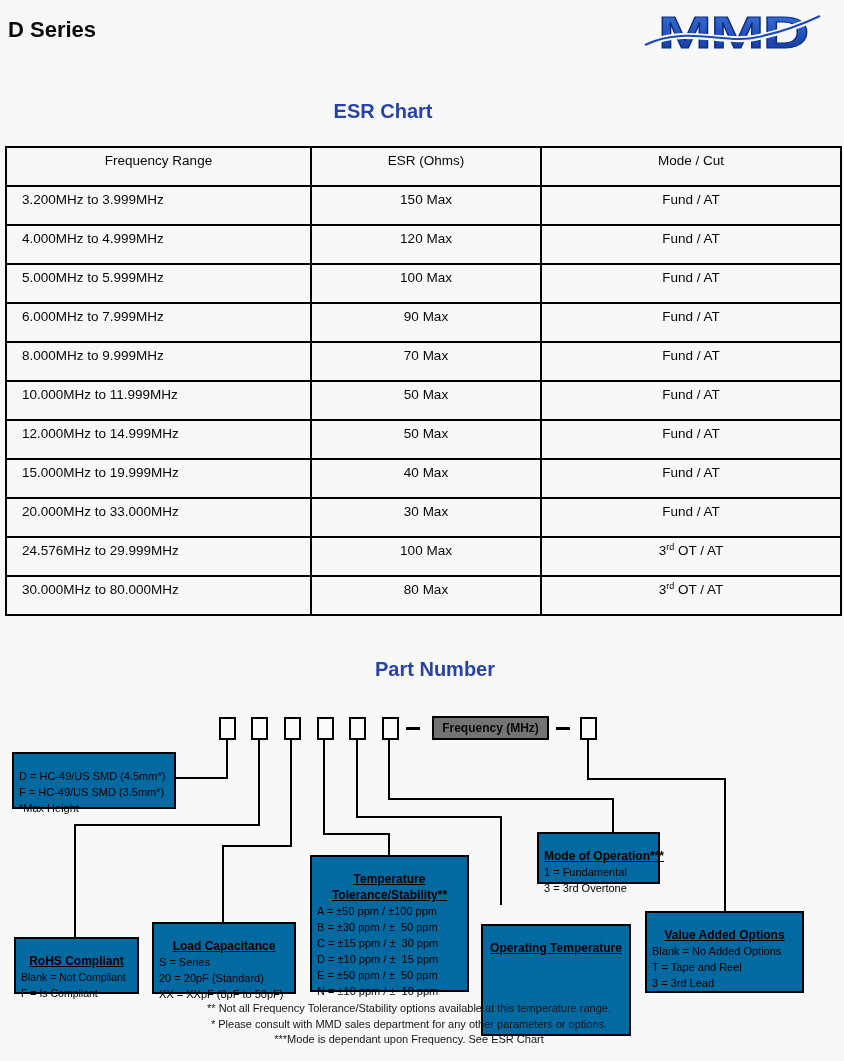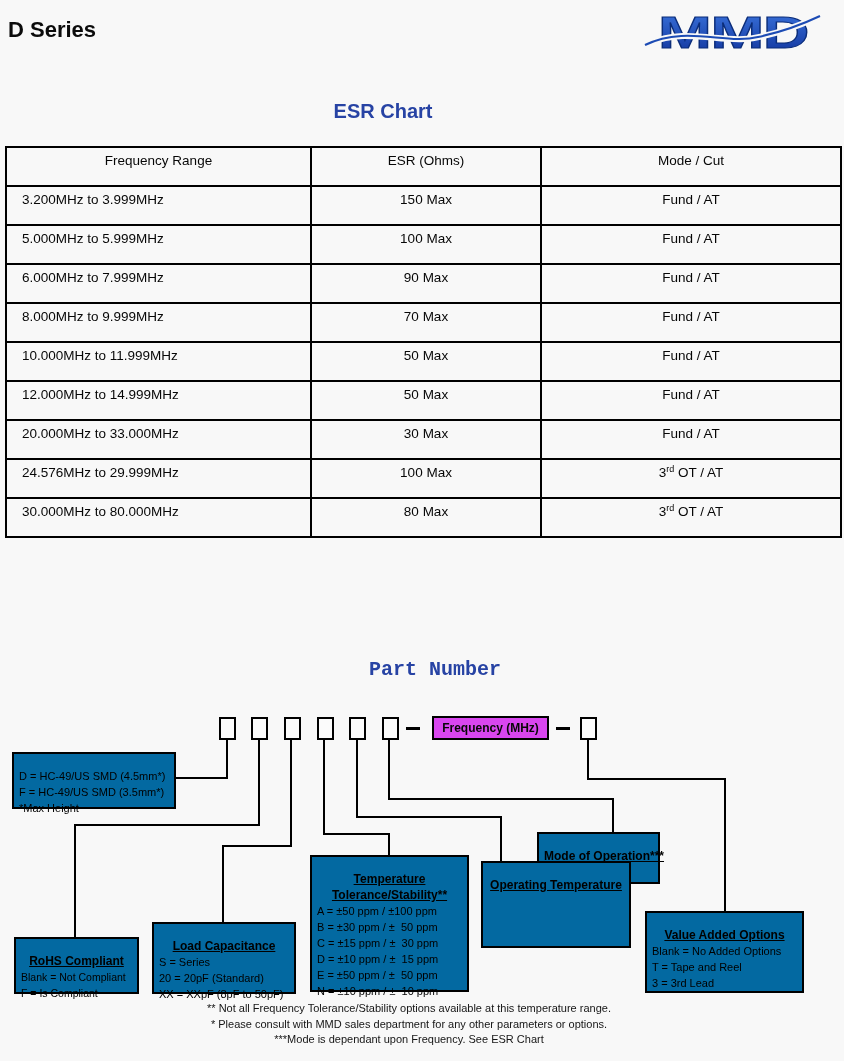--- a/index.html
+++ b/index.html
@@ -6,36 +6,36 @@
   .canvas{position:relative;width:844px;height:1061px;background:#f8f8f8;
           font-family:"Liberation Sans",sans-serif;color:#070707;overflow:hidden;}
 
   
   .doc-title{position:absolute;left:8px;top:17px;font-size:22px;font-weight:bold;color:#0b0b0b;letter-spacing:0px;}
   .logo{position:absolute;left:644px;top:9px;width:177px;height:48px;}
 
   
   .sec-heading{position:absolute;font-size:20px;font-weight:bold;color:#2743a4;text-align:center;}
   .esr-heading{left:322px;top:100px;width:122px;}
-  .pn-heading{left:353px;top:658px;width:164px;font-family:Liberation Mono, monospace;}
+  .pn-heading{left:353px;top:658px;width:164px;}
 
   
   table.esr{position:absolute;left:5px;top:146px;width:835px;border-collapse:collapse;table-layout:fixed;}
   table.esr th,table.esr td{border:2px solid #000;font-size:13.5px;font-weight:normal;
       vertical-align:top;padding:5px 2px 0 2px;overflow:hidden;margin-left:24px;}
   table.esr th{height:32px;text-align:center;}
   table.esr td{height:32px;text-align:center;}
   table.esr td.freq{text-align:left;padding-left:15px;}
   table.esr sup{font-size:9px;vertical-align:super;line-height:0;}
 
   
   .pfbox{position:absolute;top:717px;width:13px;height:19px;border:2px solid #000;background:#fbfbfb;}
   .pdash{position:absolute;top:727px;height:3px;background:#000;}
   .freqbox{position:absolute;left:432px;top:716px;width:113px;height:20px;border:2px solid #000;
-           background:#d946ef;font-size:12px;font-weight:bold;text-align:center;line-height:20px;}
+           background:#737373;font-size:12px;font-weight:bold;text-align:center;line-height:20px;}
   .lastbox{left:580px;}
   .ln{position:absolute;background:#000;}
 
   .lbox{position:absolute;border:2px solid #000;background:#0369a1;box-sizing:border-box;
         padding:14px 5px;font-size:11px;line-height:16px;color:#000;}
   .lbox .title{font-weight:bold;text-decoration:underline;text-align:center;font-size:12px;white-space:pre;}
   .box-line{white-space:pre;}
   .rohs .box-line{font-size:10.5px;}
 
   .notes{position:absolute;left:0px;top:1001px;width:818px;text-align:center;
@@ -77,20 +77,25 @@
         <th>Mode / Cut</th>
       </tr>
     </thead>
     <tbody>
         <tr>
           <td class="freq">3.200MHz to 3.999MHz</td>
           <td>150 Max</td>
           <td>Fund / AT</td>
         </tr>
         <tr>
+          <td class="freq">4.000MHz to 4.999MHz</td>
+          <td>120 Max</td>
+          <td>Fund / AT</td>
+        </tr>
+        <tr>
           <td class="freq">5.000MHz to 5.999MHz</td>
           <td>100 Max</td>
           <td>Fund / AT</td>
         </tr>
         <tr>
           <td class="freq">6.000MHz to 7.999MHz</td>
           <td>90 Max</td>
           <td>Fund / AT</td>
         </tr>
         <tr>
@@ -99,20 +104,25 @@
           <td>Fund / AT</td>
         </tr>
         <tr>
           <td class="freq">10.000MHz to 11.999MHz</td>
           <td>50 Max</td>
           <td>Fund / AT</td>
         </tr>
         <tr>
           <td class="freq">12.000MHz to 14.999MHz</td>
           <td>50 Max</td>
+          <td>Fund / AT</td>
+        </tr>
+        <tr>
+          <td class="freq">15.000MHz to 19.999MHz</td>
+          <td>40 Max</td>
           <td>Fund / AT</td>
         </tr>
         <tr>
           <td class="freq">20.000MHz to 33.000MHz</td>
           <td>30 Max</td>
           <td>Fund / AT</td>
         </tr>
         <tr>
           <td class="freq">24.576MHz to 29.999MHz</td>
           <td>100 Max</td>
@@ -203,21 +213,21 @@
   </div>
 
   <div class="lbox" style="left:537px;top:832px;width:123px;height:52px">
     <div class="title">Mode of Operation***</div>
     <div>
         <div class="box-line">1 = Fundamental</div>
         <div class="box-line">3 = 3rd Overtone</div>
       </div>
   </div>
 
-  <div class="lbox" style="left:481px;top:861px;width:150px;height:87px">
+  <div class="lbox" style="left:481px;top:924px;width:150px;height:112px">
     <div class="title">Operating Temperature</div>
   </div>
 
   <div class="lbox" style="left:645px;top:911px;width:159px;height:82px">
     <div class="title">Value Added Options</div>
     <div>
         <div class="box-line">Blank = No Added Options</div>
         <div class="box-line">T = Tape and Reel</div>
         <div class="box-line">3 = 3rd Lead</div>
       </div>

